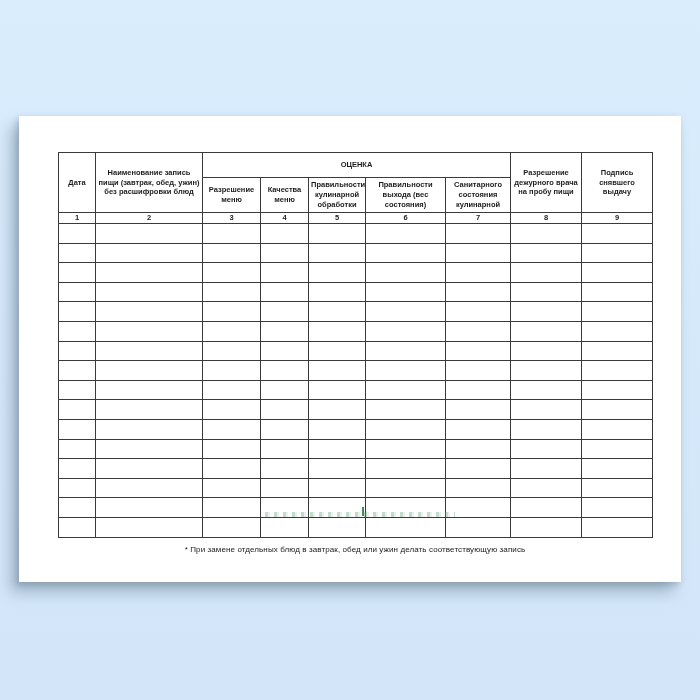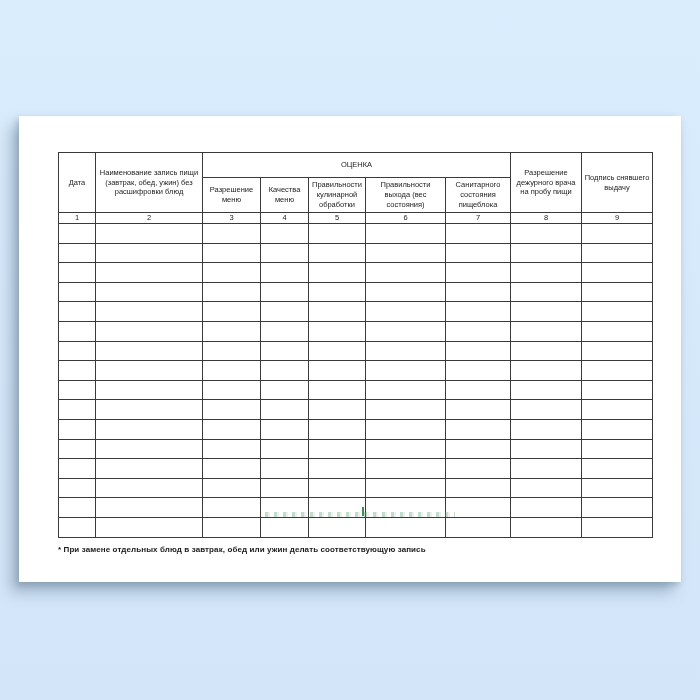--- a/index.html
+++ b/index.html
@@ -37,42 +37,42 @@
     border: 1px solid #3a3a3a;
     padding: 0 2px;
     text-align: center;
     vertical-align: middle;
     font-family: "Liberation Sans", sans-serif;
     overflow: hidden;
   }
   table.log-table th {
     font-size: 7.5px;
     line-height: 1.3;
-    font-weight: normal;
+    font-weight: bold;
     color: #1c1c1c;
   }
   thead tr.group-row { height: 25px; }
   thead tr.sub-row   { height: 35px; }
   thead tr.num-row   { height: 11px; }
   thead tr.num-row th {
     font-size: 7.5px;
     line-height: 1;
     padding: 0;
   }
   tbody tr.empty-row { height: 19.6px; }
   tbody td { background: #ffffff; }
 
   .footnote {
     position: absolute;
     left: 39px;
     top: 429px;
     width: 594px;
-    text-align: left;
+    text-align: center;
     font-size: 8px;
-    font-weight: bold;
+    font-weight: normal;
     color: #1a1a1a;
     letter-spacing: 0.1px;
   }
   .watermark {
     position: absolute;
     left: 246px;
     top: 396px;
     width: 190px;
     height: 5px;
     background: repeating-linear-gradient(90deg,
@@ -115,21 +115,21 @@
           <th rowspan="2">Наименование запись пищи (завтрак, обед, ужин) без расшифровки блюд</th>
           <th colspan="5">ОЦЕНКА</th>
           <th rowspan="2">Разрешение дежурного врача на пробу пищи</th>
           <th rowspan="2">Подпись снявшего выдачу</th>
         </tr>
         <tr class="sub-row">
           <th>Разрешение меню</th>
           <th>Качества меню</th>
           <th>Правильности кулинарной обработки</th>
           <th>Правильности выхода (вес состояния)</th>
-          <th>Санитарного состояния пищеблока</th>
+          <th>Санитарного состояния кулинарной</th>
         </tr>
         <tr class="num-row">
           <th>1</th>
           <th>2</th>
           <th>3</th>
           <th>4</th>
           <th>5</th>
           <th>6</th>
           <th>7</th>
           <th>8</th>

